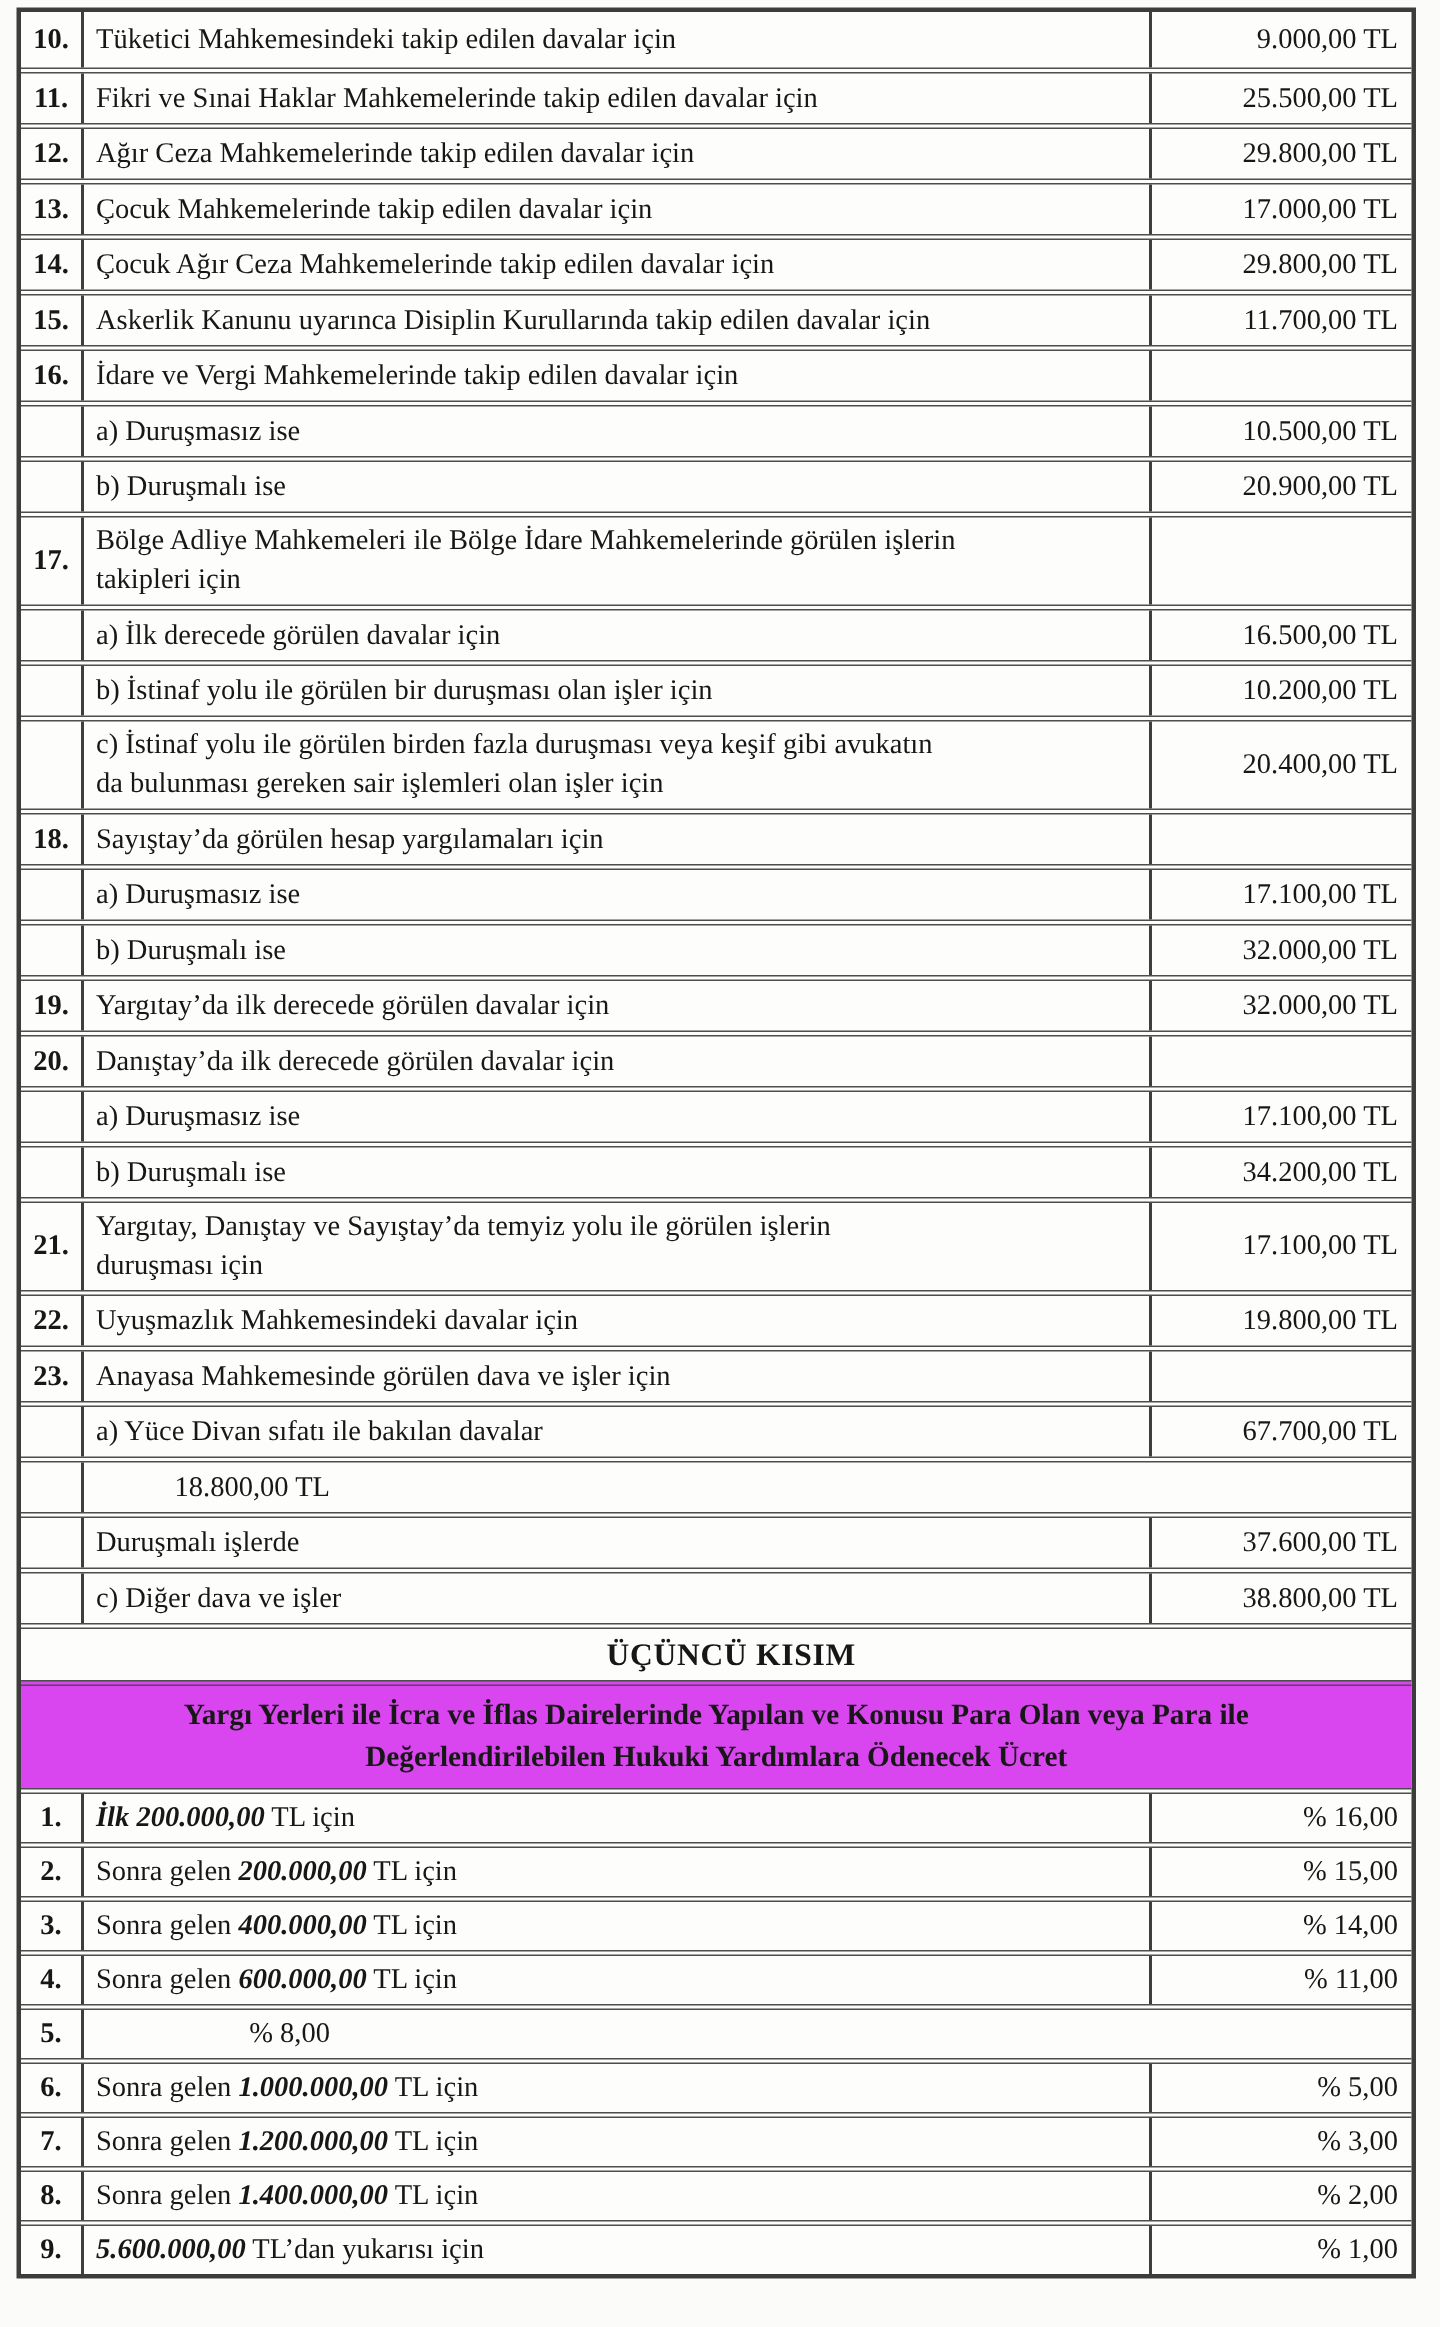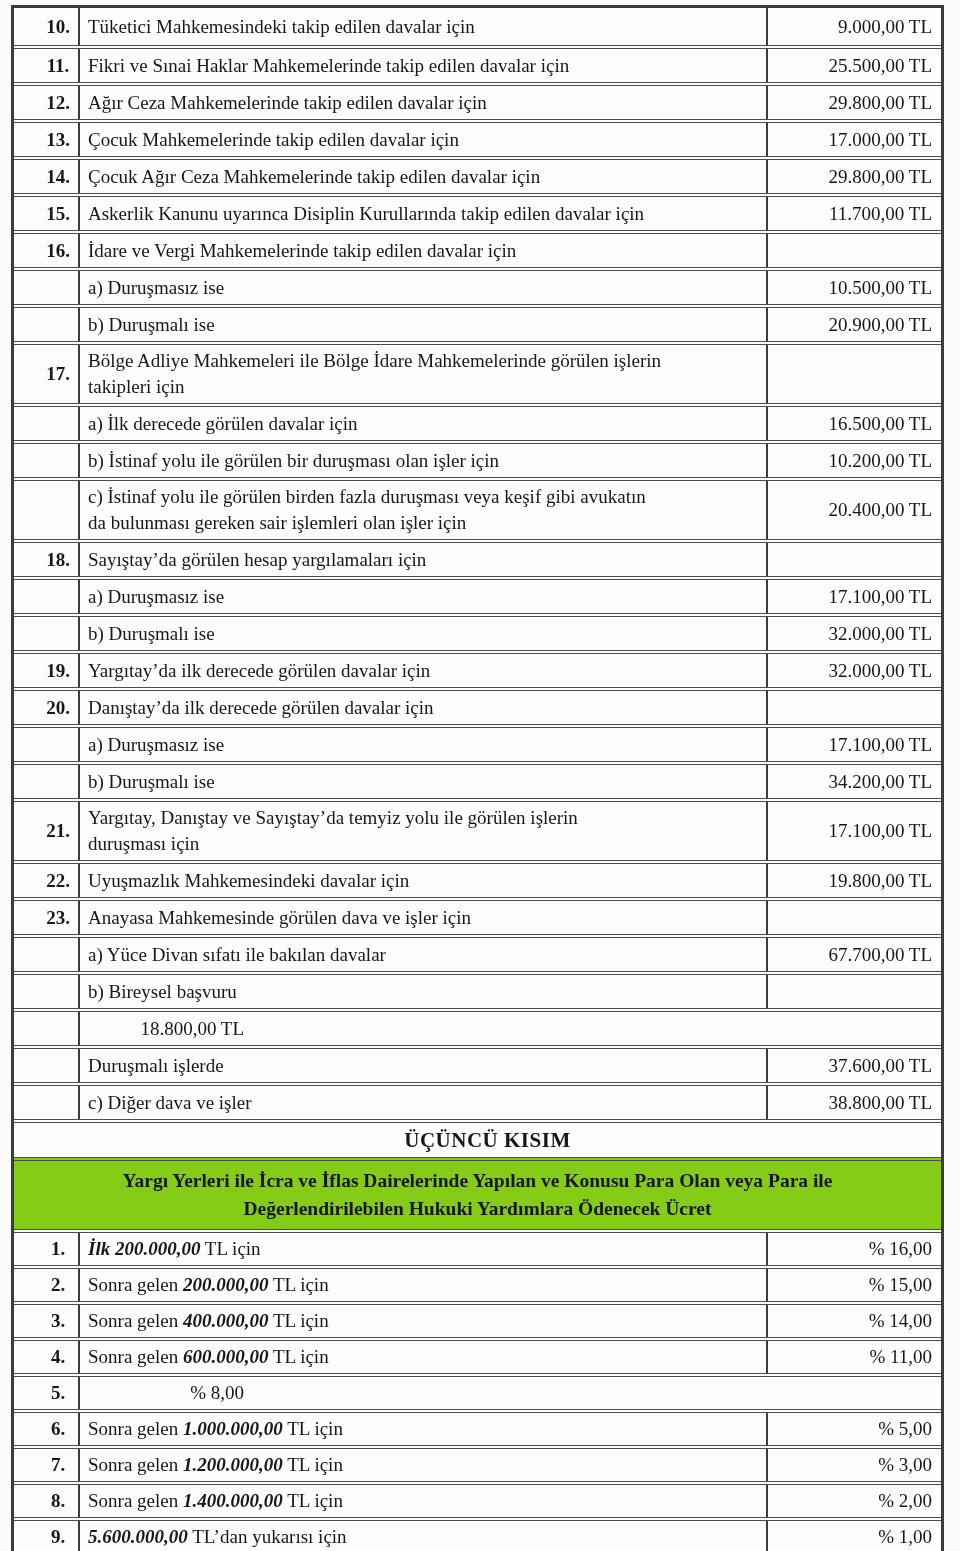--- a/index.html
+++ b/index.html
@@ -38,21 +38,20 @@
     align-items: center;
     font-size: 19px;
     line-height: 26px;
   }
   .cell-num {
     flex: 0 0 42px;
     justify-content: center;
     border-right: 2px solid #3e3e3e;
     font-weight: bold;
     padding: 2px 1px;
-    margin-left: 24px;
   }
   .cell-desc {
     flex: 1 1 auto;
     border-right: 2px solid #3e3e3e;
     padding: 3px 8px;
     white-space: pre-line;
   }
   .cell-amt {
     flex: 0 0 173px;
     justify-content: flex-end;
@@ -69,21 +68,21 @@
     padding-left: 20px;
   }
   .row-subtitle {
     min-height: 72px;
     align-items: center;
     justify-content: center;
     text-align: center;
     font-weight: bold;
     font-size: 19.5px;
     line-height: 28px;
-    background: #84cc16;
+    background: #d946ef;
     white-space: pre-line;
   }
   .s3 { min-height: 34px; }
   .b { font-weight: bold; font-style: italic; }
   .pre, .post { font-weight: normal; }
 </style>
 </head>
 <body>
 
 <div class="tbl" id="tbl">
@@ -205,25 +204,20 @@
       <div class="cell cell-desc">Anayasa Mahkemesinde görülen dava ve işler için</div>
       <div class="cell cell-amt"></div>
     </div>
     <div class="row">
       <div class="cell cell-num"></div>
       <div class="cell cell-desc">a) Yüce Divan sıfatı ile bakılan davalar</div>
       <div class="cell cell-amt">67.700,00 TL</div>
     </div>
     <div class="row">
       <div class="cell cell-num"></div>
-      <div class="cell cell-desc">b) Bireysel başvuru</div>
-      <div class="cell cell-amt"></div>
-    </div>
-    <div class="row">
-      <div class="cell cell-num"></div>
       <div class="cell cell-amt">18.800,00 TL</div>
     </div>
     <div class="row">
       <div class="cell cell-num"></div>
       <div class="cell cell-desc">Duruşmalı işlerde</div>
       <div class="cell cell-amt">37.600,00 TL</div>
     </div>
     <div class="row">
       <div class="cell cell-num"></div>
       <div class="cell cell-desc">c) Diğer dava ve işler</div>

